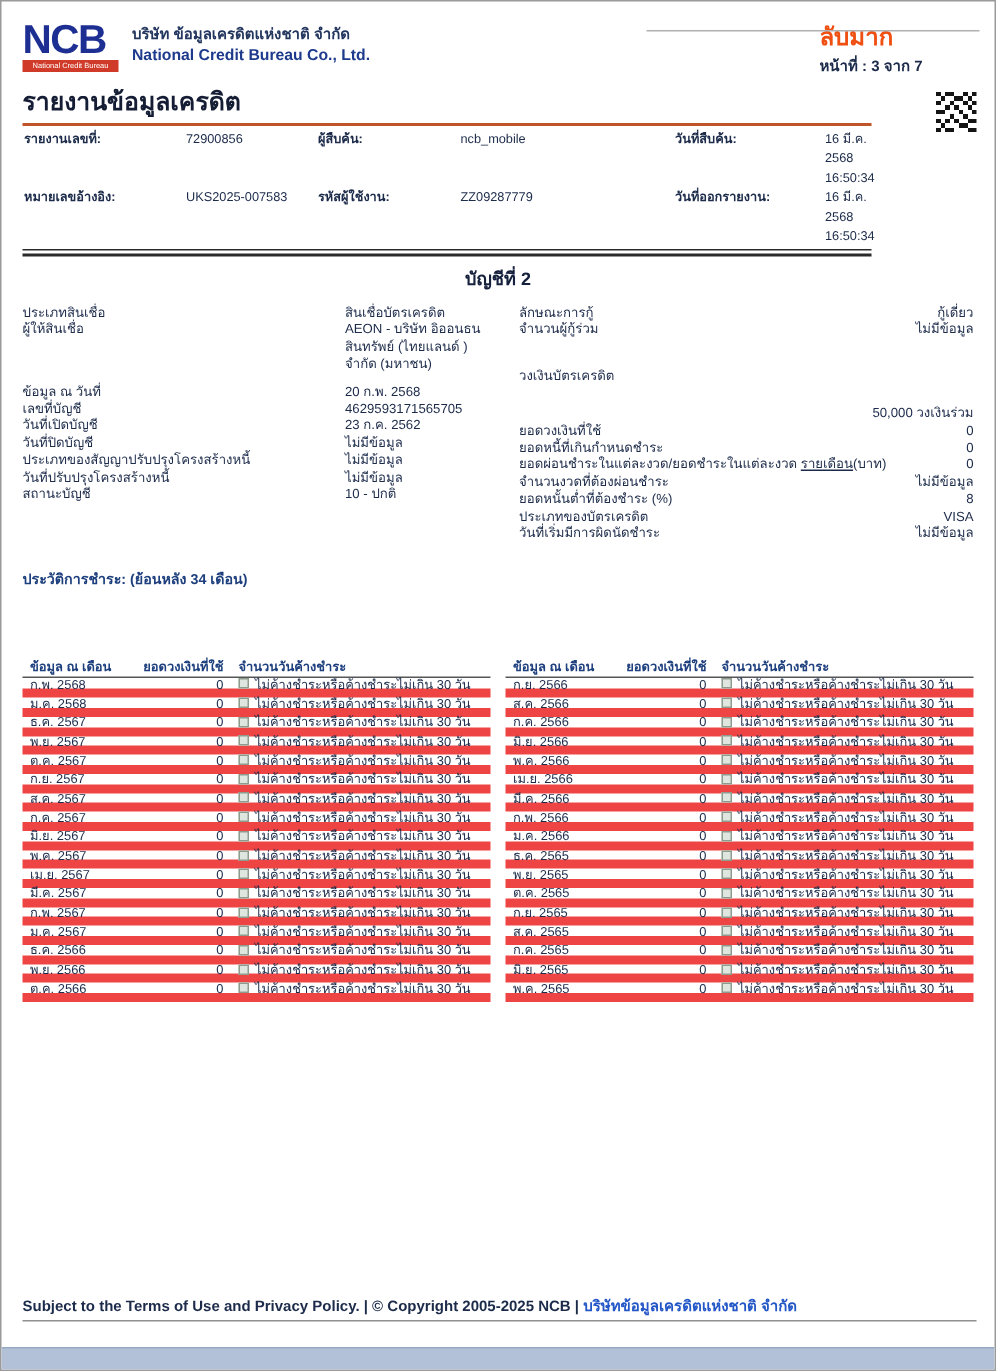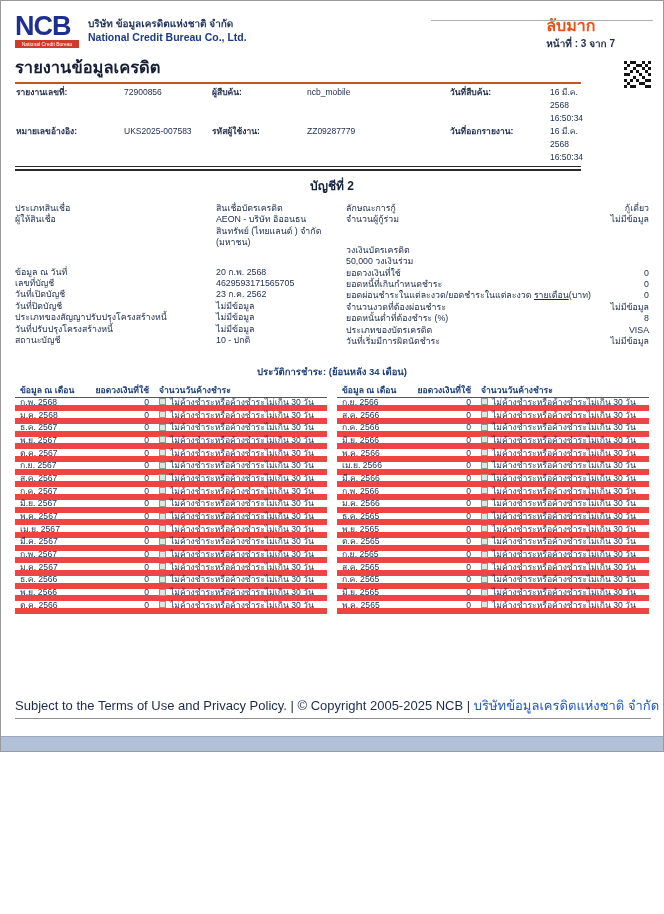--- a/index.html
+++ b/index.html
@@ -3,21 +3,21 @@
 <meta charset="utf-8">
 <style>
   * { box-sizing: border-box; margin: 0; padding: 0; }
   html,body { background:#ffffff; }
   body {
     width: 664px; height: 914px;
     font-family: "Liberation Sans", "DejaVu Sans", sans-serif;
     color: #1c2b4a;
   }
   .viewport {
-    position: relative; width: 664px; height: 752px;
+    position: relative; width: 664px; height: 914px;
     border: 1px solid #9a9a9a; background: #fff; overflow: hidden;
   }
   .top-right-line { position:absolute; top:19px; left:430px; width:222px; height:1px; background:#b0b0b0; }
   .content { padding: 13px 14px 0 14px; }
 
   
   .logo-row { display:flex; align-items:flex-start; }
   .ncb-logo { width:64px; flex:none; }
   .ncb-text { font-size:27px; font-weight:bold; color:#1d2f92; line-height:25px; letter-spacing:-1px; }
   .ncb-bar { margin-top:1px; height:8px; background:#d03a28; color:#fff; font-size:5px; line-height:8px; text-align:center; white-space:nowrap; overflow:hidden; }
@@ -36,47 +36,47 @@
   }
   .meta-label { font-weight:bold; }
   .double-rule { width:566px; height:5px; border-top:1px solid #2a2a2a; border-bottom:2px solid #2a2a2a; margin-top:1px; }
   .barcode { position:absolute; top:60px; right:12px; }
 
   
   .section-title { text-align:center; font-size:12px; font-weight:bold; color:#15203c; margin-top:5px; }
   .details { display:flex; margin-top:8px; font-size:8.8px; line-height:11.4px; }
   .col-left { width:317px; flex:none; }
   .col-right { flex:1; margin-left:14px; }
-  .detail-row { display:flex; }
+  .detail-row { display:flex;gap:14px; }
   .col-left .detail-label { width:201px; flex:none; padding-right:4px; }
   .col-left .detail-value { flex:1; }
   .col-right .detail-label { flex:1; padding-right:6px; }
-  .col-right .detail-value { text-align:left; white-space:nowrap; }
-  .col-left .detail-gap { margin-top:18px;align-items:center; }
+  .col-right .detail-value { text-align:right; white-space:nowrap; }
+  .col-left .detail-gap { margin-top:7px;align-items:center; }
   .col-right .detail-gap { margin-top:19px;flex-direction:column; }
   .u { text-decoration:underline; }
 
   
   .history { margin-top:17px; }
-  .history-title { font-size:9.5px; font-weight:bold; color:#1d3f7d;text-align:center; }
+  .history-title { font-size:9.5px; font-weight:bold; color:#1d3f7d; }
   .tables { display:flex; gap:10px; margin-top:4px; }
   .htable { width:317px; font-size:8.6px; }
-  .hhead { display:flex; border-bottom:1px solid #565656; font-weight:bold; color:#1d3f7d; padding:2px 0; line-height:10px; }
+  .hhead { display:flex; border-bottom:1px solid #565656; font-weight:bold; color:#1d3f7d; padding:2px 0; line-height:10px;margin-top:40px; }
   .hh-month { width:62px; padding-left:5px; flex:none; }
   .hh-value { width:72px; text-align:right; flex:none; }
   .hh-status { flex:1; padding-left:10px; }
   .hist-row { display:flex; align-items:center; border-bottom:6px solid #ef4444; height:12.7px; }
   .hist-month { width:62px; padding-left:5px; flex:none; }
   .hist-value { width:72px; text-align:right; flex:none; }
   .hist-status { flex:1; display:flex; align-items:center; padding-left:10px; }
   .status-box { width:7px; height:7px; border:1px solid #8e9c8e; background:#dfe5df; margin-right:4px; flex:none; }
 
   
   .footer-rule { position:absolute; left:14px; right:12px; bottom:32px; height:1px; background:#8f8f8f; }
-  .footer-text { position:absolute; left:14px; bottom:35px; font-size:13px; color:#1c2b4a; white-space:nowrap; }
+  .footer-text { position:absolute; left:14px; bottom:35px; font-size:10px; color:#1c2b4a; white-space:nowrap;font-weight:bold; }
   .footer-th { color:#2356c7; }
   .bottom-strip { position:absolute; left:0; right:0; bottom:0; height:15px; background:#b2c1d8; border-top:1px solid #98a9c4; }
 </style>
 </head>
 <body>
 
 <div class="viewport">
   <div class="top-right-line"></div>
 
   <div class="content">

